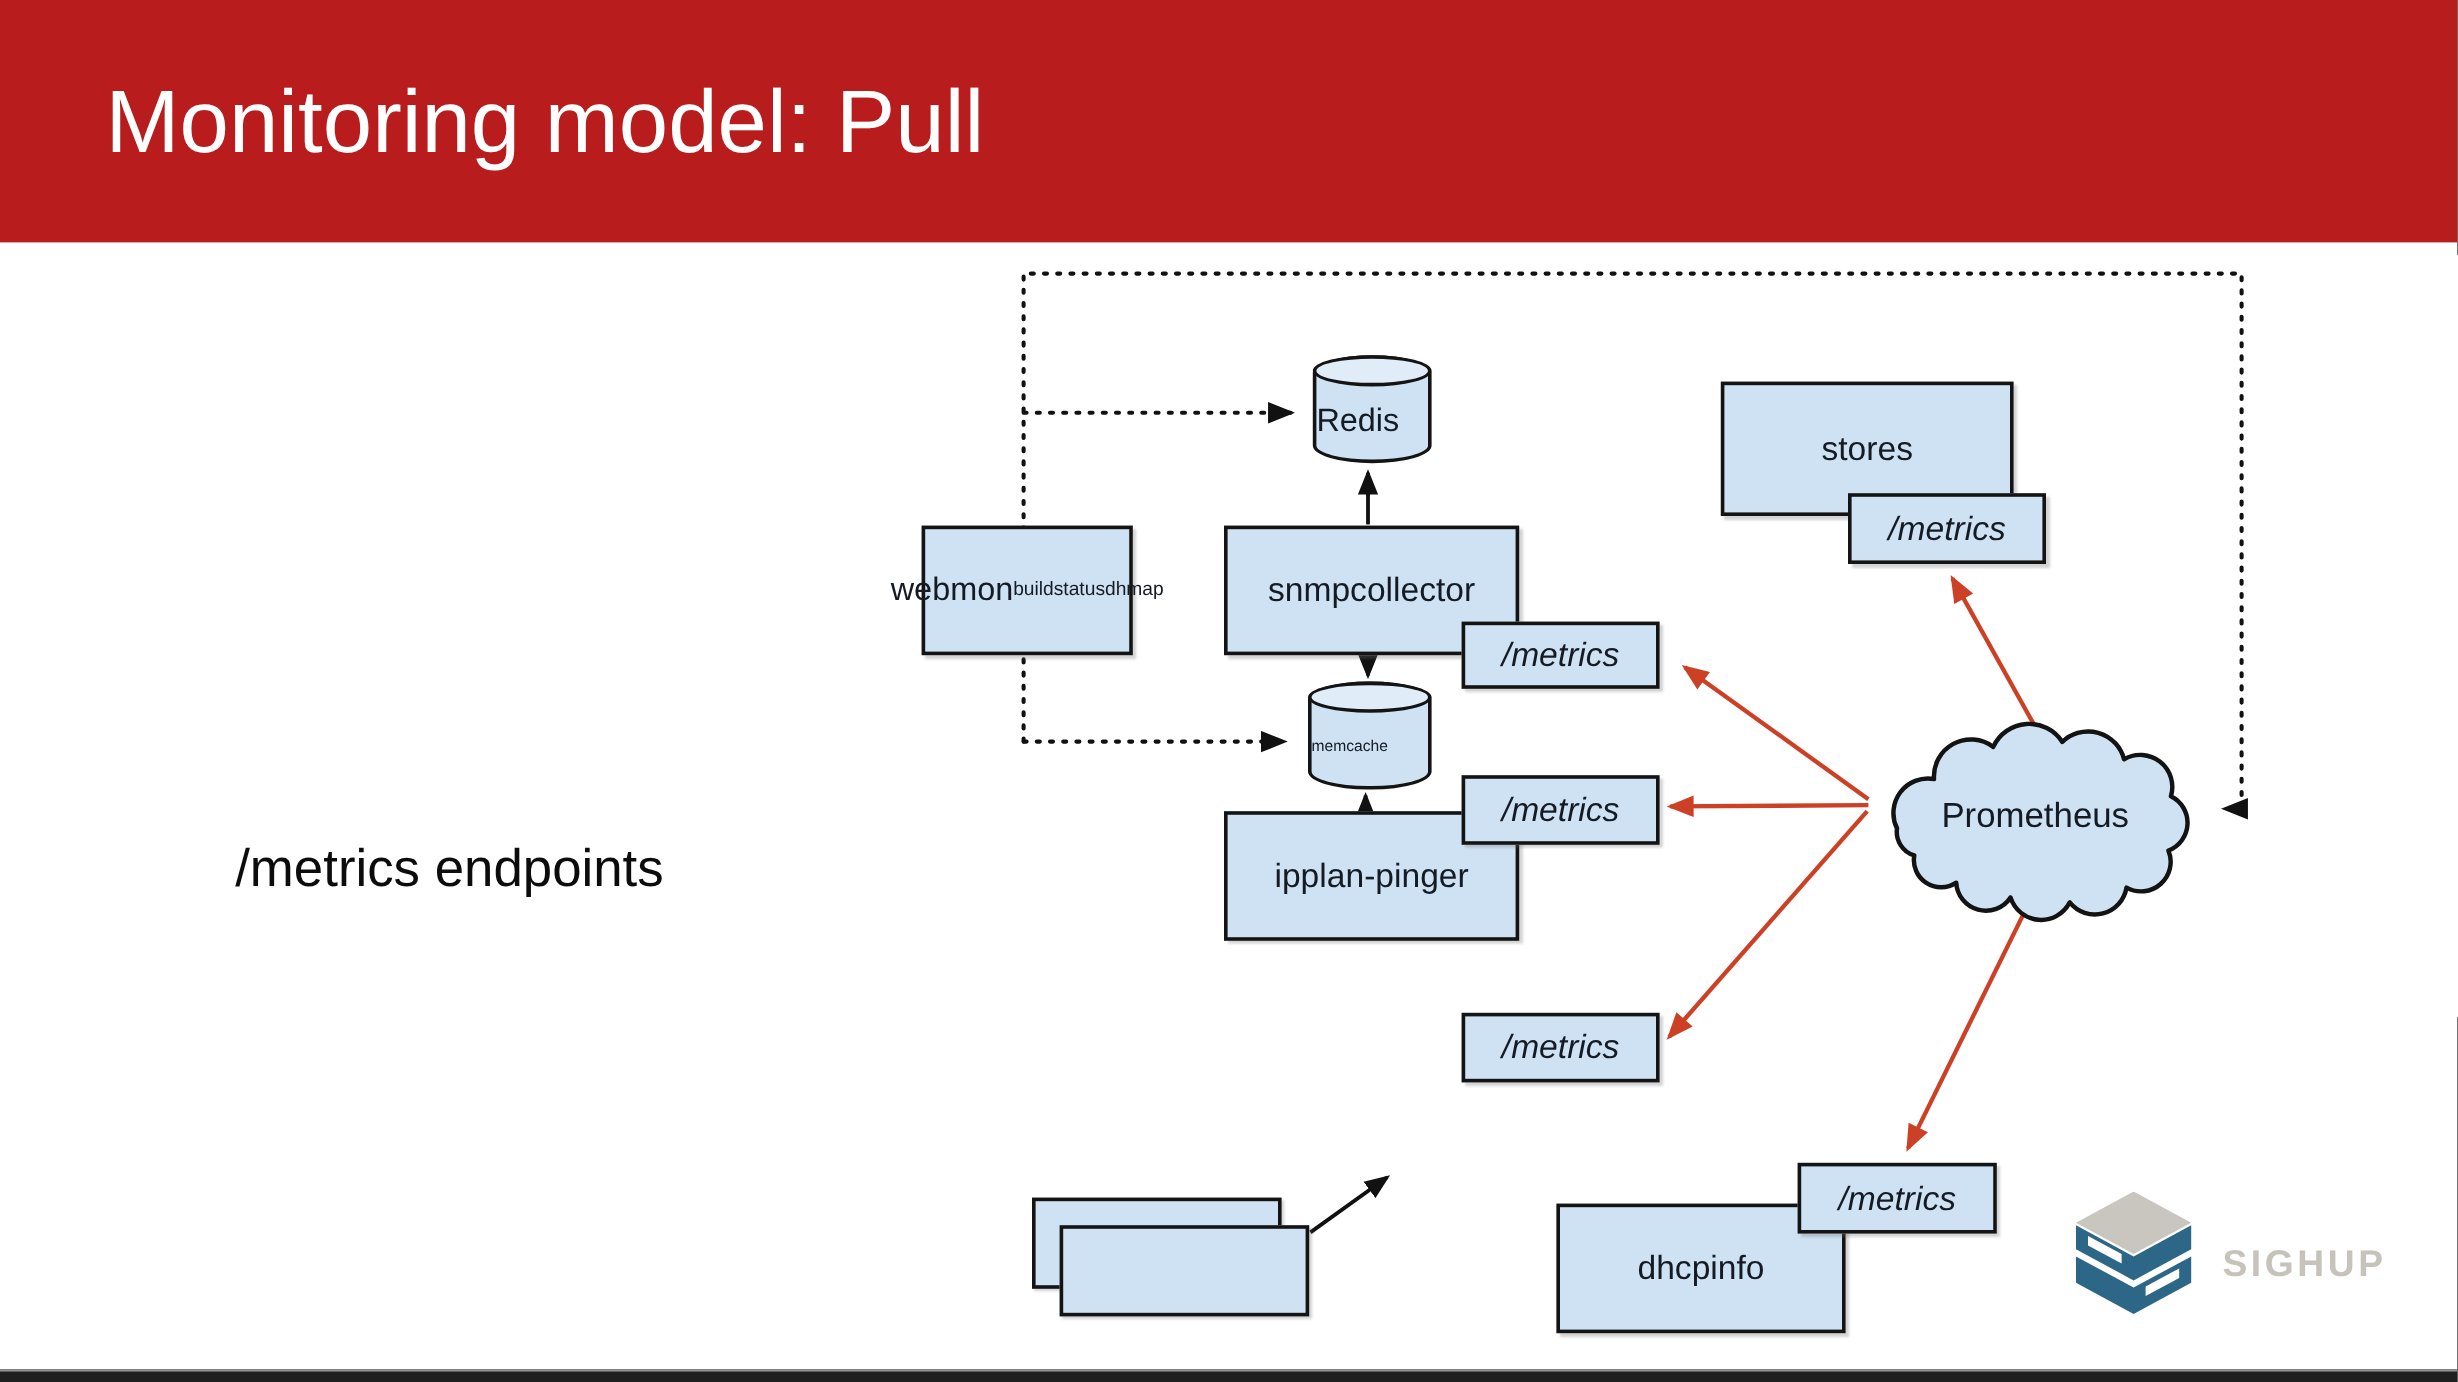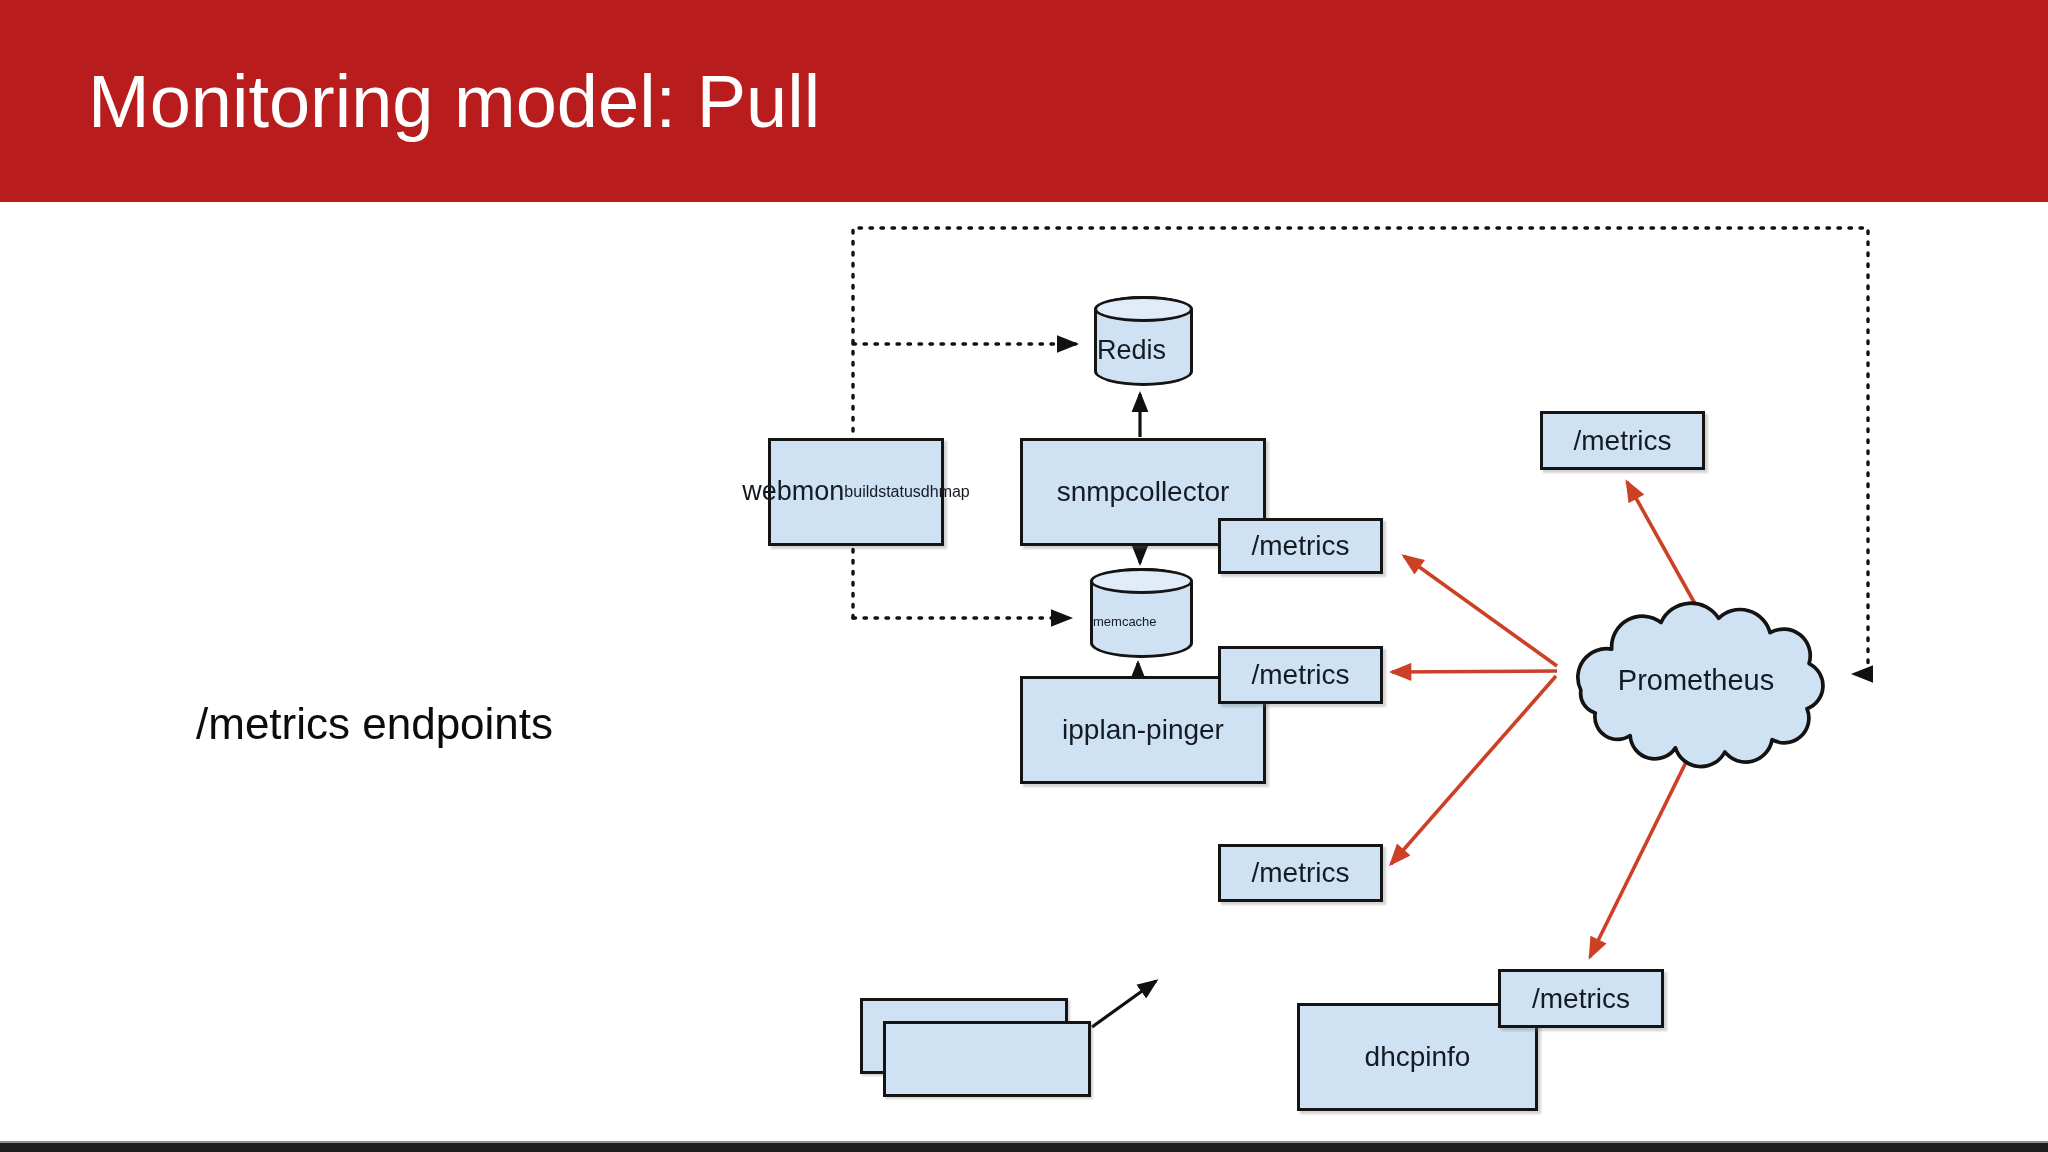--- a/index.html
+++ b/index.html
@@ -14,21 +14,21 @@
   
   .kw{position:absolute;left:196px;top:590px;font-size:96px;line-height:1;color:#0c0c0c;}
   .kw-sub{position:absolute;left:196px;top:702px;font-size:44px;line-height:1;color:#0c0c0c;}
   
   .lay{position:absolute;left:0;top:0;width:2048px;height:1152px;}
   svg.wires{position:absolute;left:0;top:0;z-index:1;}
   .box{position:absolute;box-sizing:border-box;background:#cfe2f3;border:3px solid #141414;
        display:flex;align-items:center;justify-content:center;z-index:2;
        box-shadow:3px 3px 2px rgba(110,110,110,0.30);}
   .box .lbl{font-size:28px;color:#141b24;}
-  .metrics{z-index:3;}
+  .metrics{z-index:3;font-style:italic;}
   .stack{box-shadow:2px 2px 2px rgba(110,110,110,0.30);}
   .webmon-inner{display:flex;flex-direction:row;align-items:center;line-height:1.15;}
   .webmon-inner .lbl{font-size:27px;}
   .webmon-inner .sub{font-size:16px;color:#141b24;}
   
   .cyl{position:absolute;box-sizing:border-box;background:#cfe2f3;border:3px solid #141414;
        border-radius:50px/15px;z-index:2;display:flex;align-items:center;justify-content:flex-start;}
   .cyl::before{content:"";position:absolute;left:-3px;right:-3px;top:-3px;height:26px;
        box-sizing:border-box;background:#e0ecf8;border:3px solid #141414;border-radius:50%;}
   .cyl .lbl{margin-top:18px;font-size:27px;color:#141b24;}
@@ -109,20 +109,23 @@
     </div>
 
     <div class="box" style="left:1020px;top:676px;width:246px;height:108px;">
       <span class="lbl">ipplan-pinger</span>
     </div>
 
 
     <div class="box stack" style="left:860px;top:998px;width:208px;height:76px;"></div>
     <div class="box stack" style="left:883px;top:1021px;width:208px;height:76px;"></div>
 
+    <div class="box" style="left:1434px;top:318px;width:244px;height:112px;">
+      <span class="lbl">stores</span>
+    </div>
 
     <div class="box" style="left:1297px;top:1003px;width:241px;height:108px;">
       <span class="lbl">dhcpinfo</span>
     </div>
 
     <div class="box metrics" style="left:1218px;top:518px;width:165px;height:56px;">
       <span class="lbl">/metrics</span>
     </div>
     <div class="box metrics" style="left:1218px;top:646px;width:165px;height:58px;">
       <span class="lbl">/metrics</span>
@@ -151,16 +154,26 @@
            a 24 24 0 0 1 -44 -12
            a 22 22 0 0 1 -34 -22
            a 20 20 0 0 1 -14 -22 z"></path>
     </svg>
     <div class="cloud-lbl">
       <span>Prometheus</span>
     </div>
 
   </div>
 
+  <div class="logo">
+    <svg width="100" height="120" viewBox="0 0 100 120">
+      <polygon points="50,0 98,26 50,52 2,26" fill="#c9c6bf"></polygon>
+      <polygon points="2,28 50,54 98,28 98,48 50,74 2,48" fill="#2d6787"></polygon>
+      <polygon points="12,37 40,52 40,60 12,45" fill="#ffffff"></polygon>
+      <polygon points="2,54 50,80 98,54 98,76 50,102 2,76" fill="#2d6787"></polygon>
+      <polygon points="60,79 88,64 88,72 60,87" fill="#ffffff"></polygon>
+    </svg>
+    <span class="logo-text">SIGHUP</span>
+  </div>
 
   <div class="bottombar"></div>
 
 </div>
 
 </body></html>

